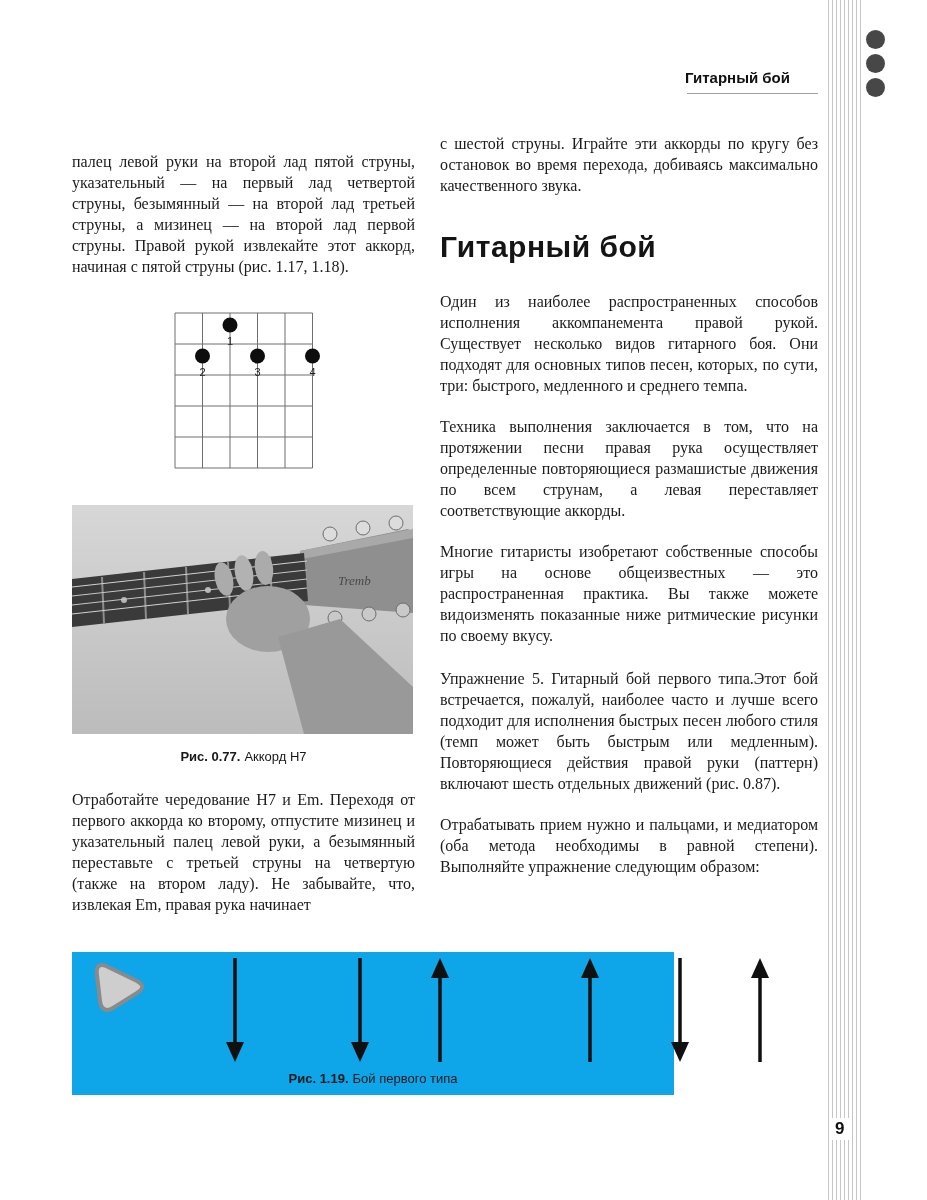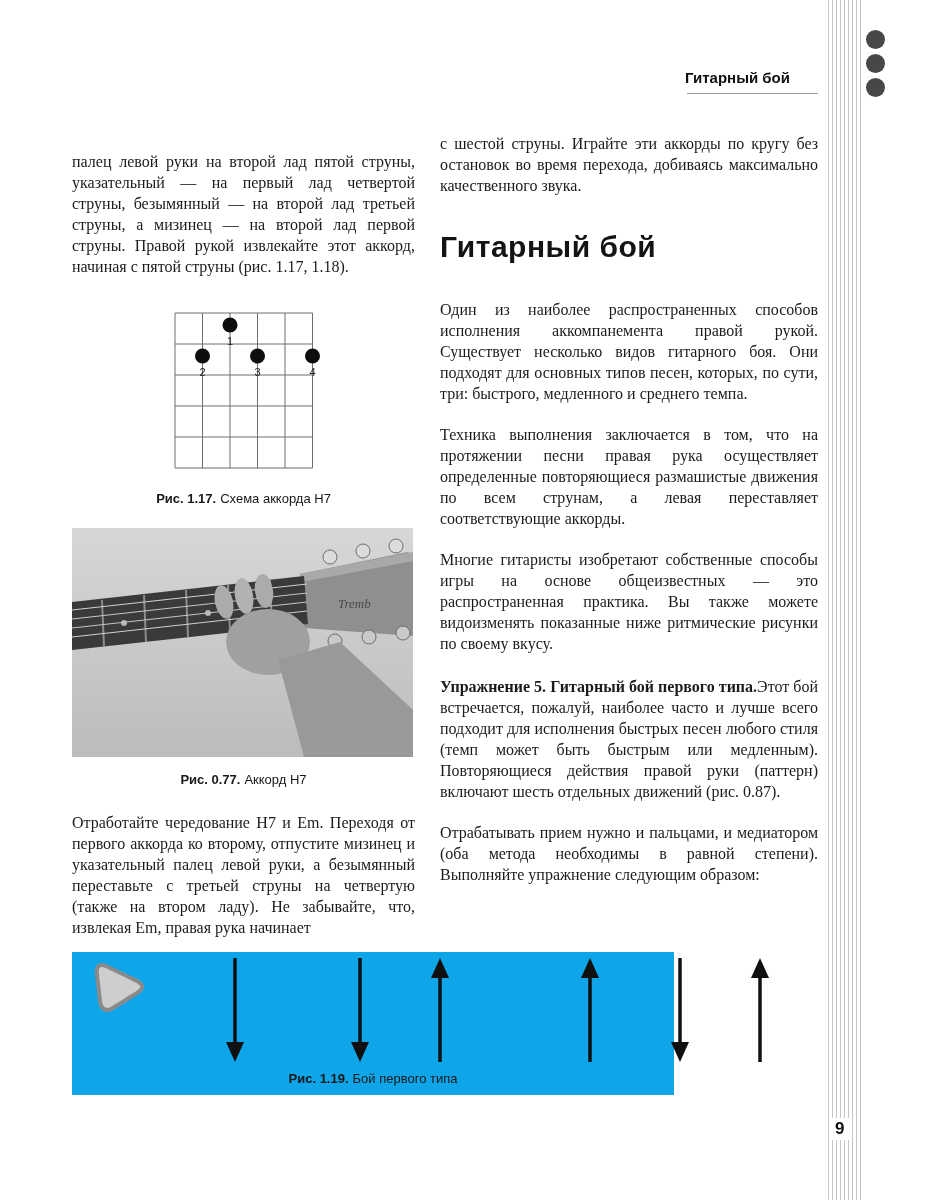--- a/index.html
+++ b/index.html
@@ -20,28 +20,28 @@
   .running-header {
     position:absolute; top:69px; right:137px;
     font-family:"Liberation Sans", sans-serif; font-weight:bold; font-size:15px; color:#101010;
   }
   .header-rule { position:absolute; top:93px; left:687px; width:131px; height:1px; background:#9f9f9f; }
 
   .col-left  { position:absolute; left:72px;  top:151px; width:343px; z-index:2; }
   .col-right { position:absolute; left:440px; top:133px; width:378px; z-index:2; }
 
   p.body { font-size:16px; line-height:21px; text-align:justify; color:#1b1b1b; }
-  .lead-bold { font-weight:bold; }
+  .lead-bold { font-weight:normal; }
 
   .section-heading {
     margin-top:34px;
     font-family:"Liberation Sans", sans-serif; font-weight:bold;
     font-size:30px; line-height:34px; letter-spacing:0.5px; color:#141414;
   }
-  .col-right p.body.after-head { margin-top:35px; }
+  .col-right p.body.after-head { margin-top:27px; }
   .col-right p.body.gap { margin-top:20px; }
   .col-right p.body.gap-lg { margin-top:22px; }
 
   .fig-chord { margin:30px auto 0; width:160px; text-align:center; }
   .fig-caption {
     font-family:"Liberation Sans", sans-serif; font-size:13px; color:#181818;
     text-align:center; margin-top:8px;
   }
   .fig-caption .cap-label { font-weight:bold; margin-right:4px; }
   .fig-photo { margin-top:22px; width:341px; height:229px;border-radius:6px; }
@@ -105,23 +105,20 @@
           <g>
             <circle cx="93.5" cy="49" r="7.5" fill="#0d0d0d"></circle>
             <text x="93.5" y="69" text-anchor="middle" font-size="11" fill="#222" font-family="Liberation Sans, sans-serif">3</text>
           </g>
           <g>
             <circle cx="148.5" cy="49" r="7.5" fill="#0d0d0d"></circle>
             <text x="148.5" y="69" text-anchor="middle" font-size="11" fill="#222" font-family="Liberation Sans, sans-serif">4</text>
           </g>
         </svg>
     </div>
-    <div class="fig-caption">
-      <span class="cap-label">Рис. 1.17.</span><span>Схема аккорда Н7</span>
-    </div>
 
     <div class="fig-photo">
       <svg width="341" height="229" viewBox="0 0 341 229">
         <defs>
           <linearGradient id="phbg" x1="0" y1="0" x2="0" y2="1">
             <stop offset="0" stop-color="#d7d7d7"></stop>
             <stop offset="1" stop-color="#bcbcbc"></stop>
           </linearGradient>
         </defs>
         <rect width="341" height="229" fill="url(#phbg)"></rect>

